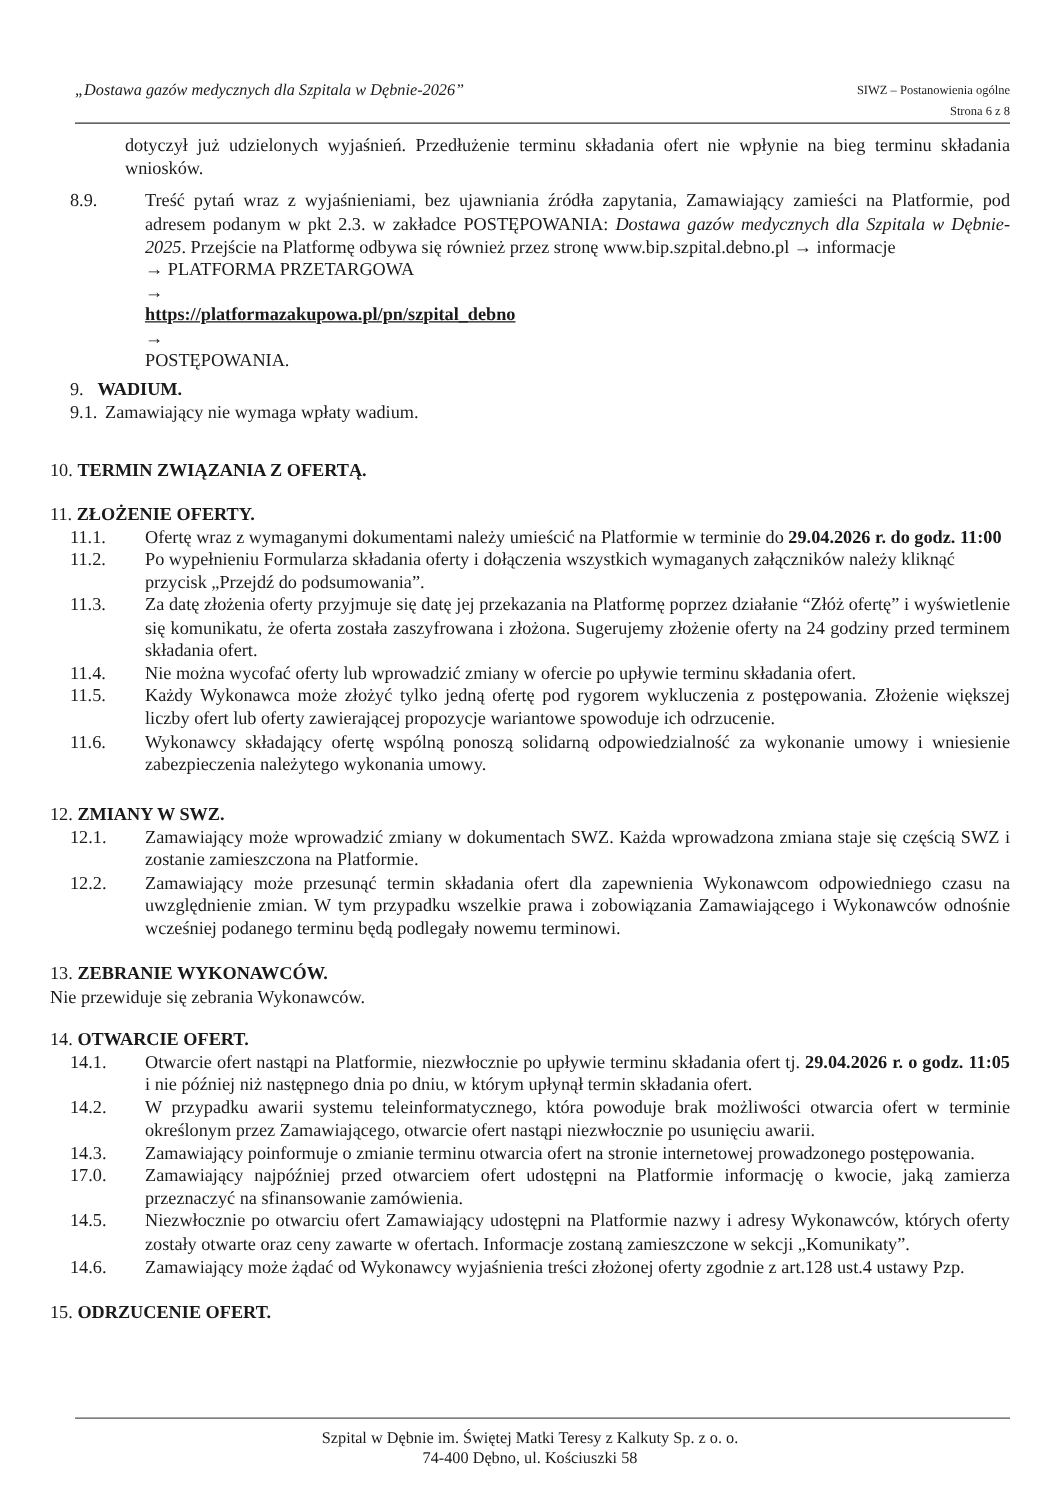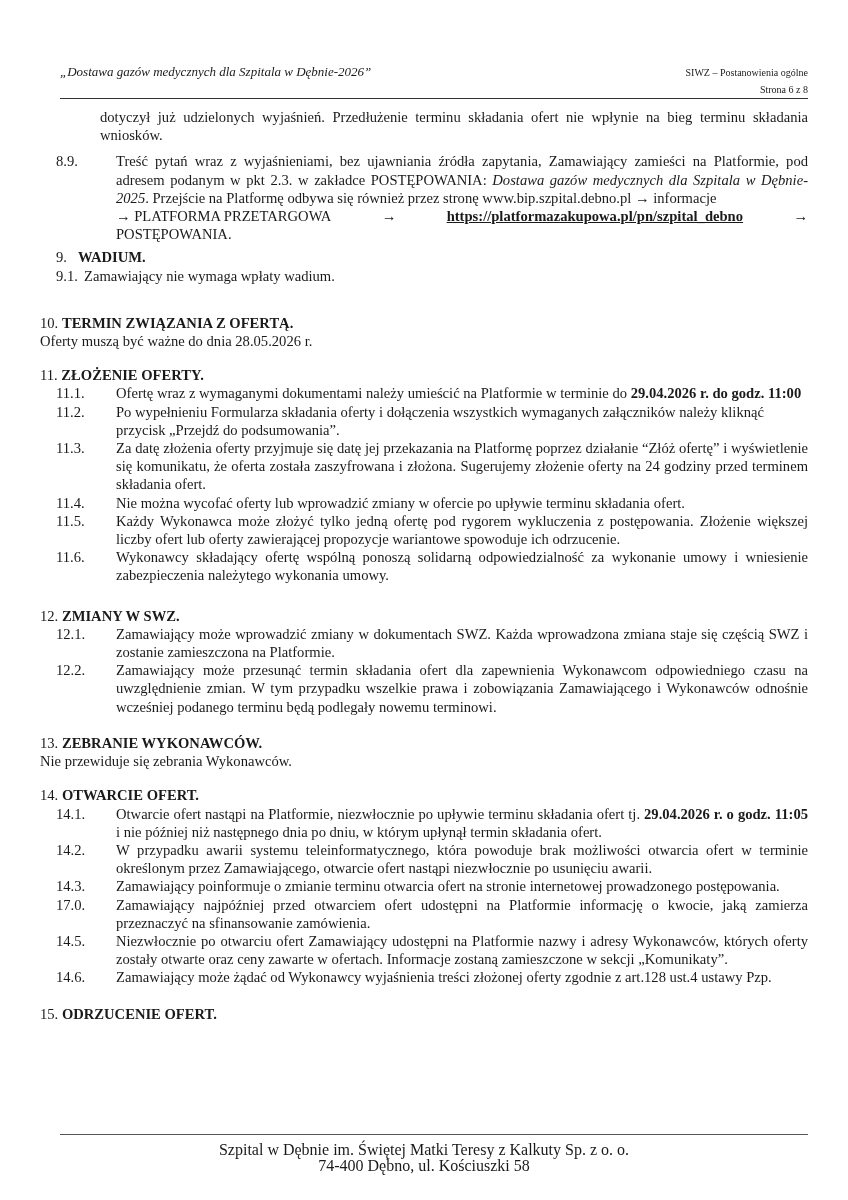--- a/index.html
+++ b/index.html
@@ -23,26 +23,26 @@
   .p { text-align: justify; }
   .indent { padding-left: 60px; }
   .item { display: flex; text-align: justify; margin-left: 16px; }
   .item .num { flex: 0 0 auto; width: 60px; }
   .item .txt { flex: 1; text-align: justify; }
   .gap { height: 8px; }
   .gap2 { height: 5px; }
   b { font-weight: bold; }
   i { font-style: italic; }
   .link { font-weight: bold; text-decoration: underline; }
-  .nav-line { display: flex; justify-content: space-between; }
+  .nav-line { display: flex; justify-content: flex-end; flex-direction: column; }
   .ftr-line {
     position: absolute; left: 60px; width: 748px; top: 1134px; border-top: 1px solid #555;
   }
   .ftr {
-    position: absolute; left: 0; width: 848px; top: 1142px; text-align: center; font-size: 16px; line-height: 16px;
+    position: absolute; left: 0; width: 848px; top: 1142px; text-align: center; font-size: 13px; line-height: 16px;
   }
 </style>
 </head>
 <body>
 
 <div class="page">
 
   <div class="hdr-left">„Dostawa gazów medycznych dla Szpitala w Dębnie-2026”</div>
   <div class="hdr-right">
     <div>SIWZ – Postanowienia ogólne</div>
@@ -76,21 +76,20 @@
     </div>
     <div class="item">
       <span class="num" style="width:22px">9.1.</span>
       <span class="txt" style="padding-left:6px">Zamawiający nie wymaga wpłaty wadium.</span>
     </div>
 
     <div class="gap"></div>
     <div style="margin-top:21px">
       <span>10.</span> <b>TERMIN ZWIĄZANIA Z OFERTĄ.</b>
     </div>
-    <div>Oferty muszą być ważne do dnia 28.05.2026 r.</div>
 
     <div class="gap"></div>
     <div style="margin-top:8px">
       <span>11.</span> <b>ZŁOŻENIE OFERTY.</b>
     </div>
     <div class="item">
       <span class="num">11.1.</span>
       <span class="txt"><span>Ofertę wraz z wymaganymi dokumentami należy umieścić na Platformie w terminie do </span><b>29.04.2026 r. do godz. 11:00</b></span>
     </div>
     <div class="item">

